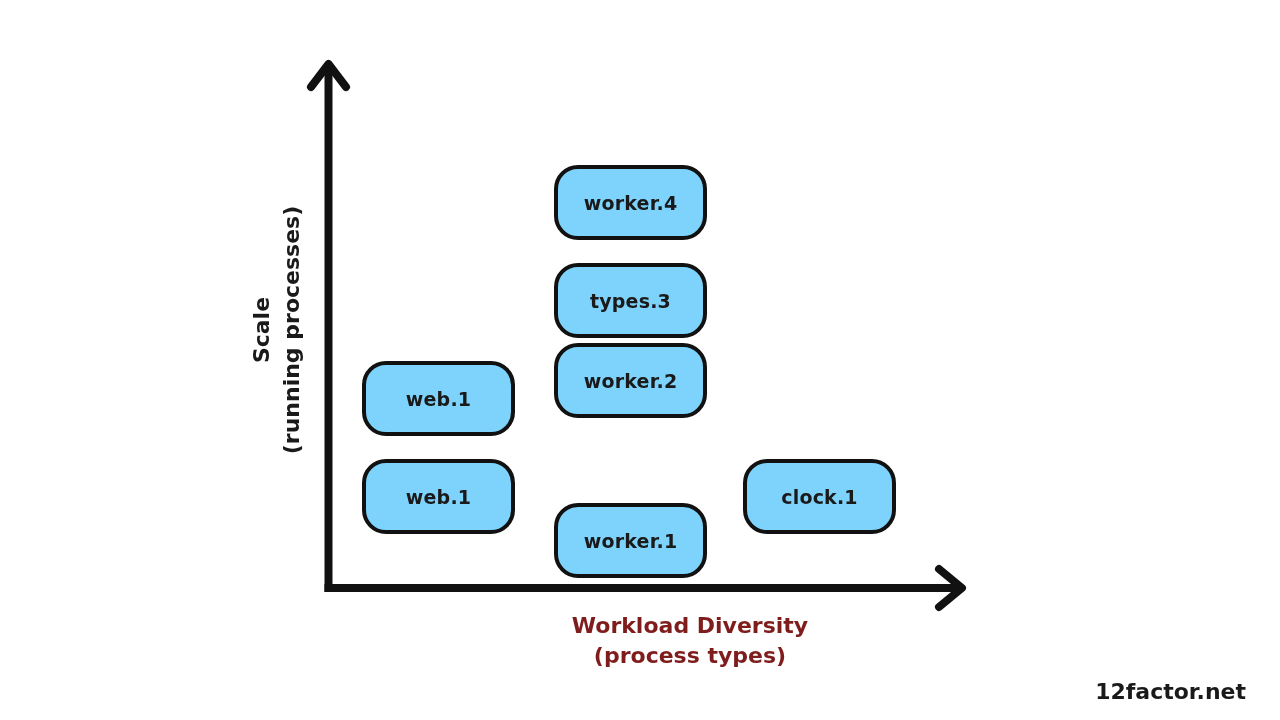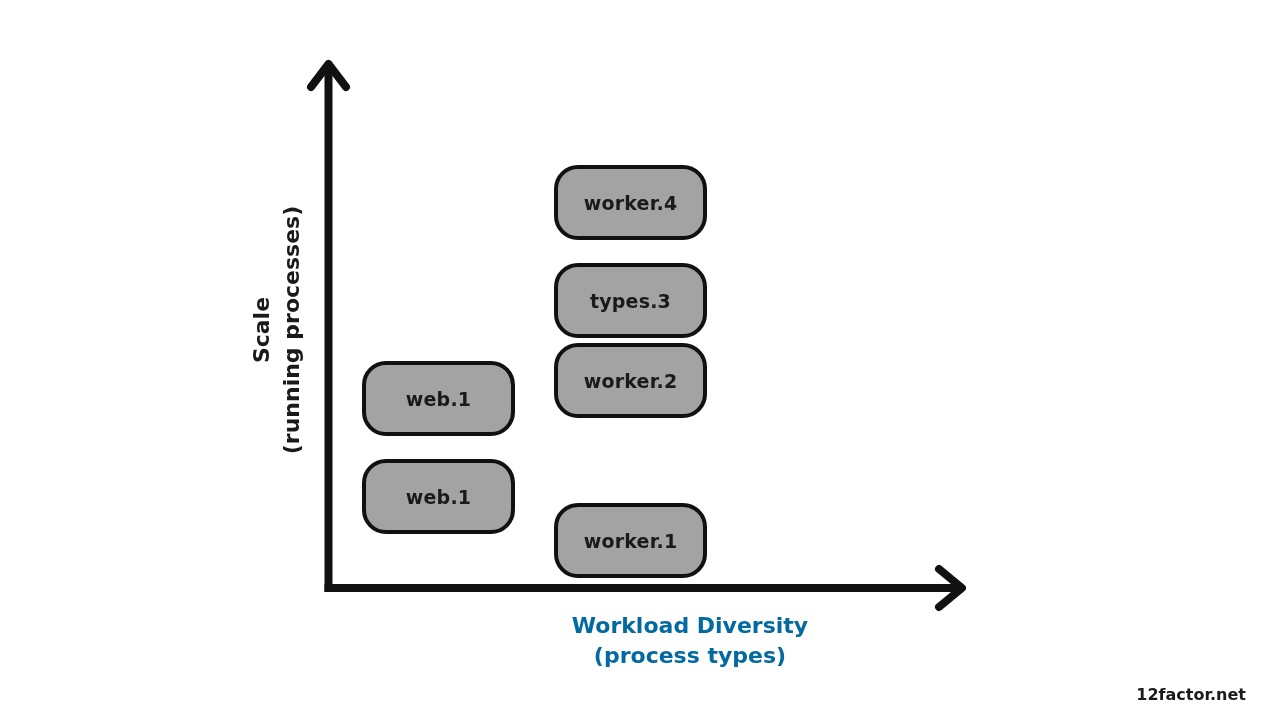--- a/index.html
+++ b/index.html
@@ -22,21 +22,21 @@
     width: 1280px;
     height: 720px;
   }
   .pbox {
     position: absolute;
     width: 153px;
     height: 75px;
     box-sizing: border-box;
     border: 4.5px solid #111111;
     border-radius: 24px;
-    background: #a3a3a3;
+    background: #7dd3fc;
     display: flex;
     align-items: center;
     justify-content: center;
     font-size: 19px;
     font-weight: bold;
     color: #1a1a1a;
     letter-spacing: 0.2px;
   }
   .ylabel {
     position: absolute;
@@ -52,29 +52,29 @@
     white-space: nowrap;
   }
   .xlabel {
     position: absolute;
     left: 690px;
     top: 641px;
     transform: translate(-50%, -50%);
     text-align: center;
     font-size: 22px;
     font-weight: bold;
-    color: #0369a1;
+    color: #7f1d1d;
     line-height: 30px;
     white-space: nowrap;
   }
   .watermark {
     position: absolute;
     right: 34px;
     bottom: 16px;
-    font-size: 16px;
+    font-size: 22px;
     font-weight: bold;
     color: #1a1a1a;
   }
 </style>
 </head>
 <body>
 
 <div class="canvas">
 
   <svg class="axes" viewBox="0 0 1280 720" xmlns="http://www.w3.org/2000/svg">
@@ -90,20 +90,21 @@
     <div>Scale</div>
     <div>(running processes)</div>
   </div>
 
   <div class="pbox" style="left:554px; top:165px;">worker.4</div>
   <div class="pbox" style="left:554px; top:263px;">types.3</div>
   <div class="pbox" style="left:362px; top:361px;">web.1</div>
   <div class="pbox" style="left:554px; top:343px;">worker.2</div>
   <div class="pbox" style="left:362px; top:459px;">web.1</div>
   <div class="pbox" style="left:554px; top:459px;margin-top:44px;">worker.1</div>
+  <div class="pbox" style="left:743px; top:459px;">clock.1</div>
 
   <div class="xlabel">
     <div>Workload Diversity</div>
     <div>(process types)</div>
   </div>
 
   <div class="watermark">12factor.net</div>
 
 </div>
 

